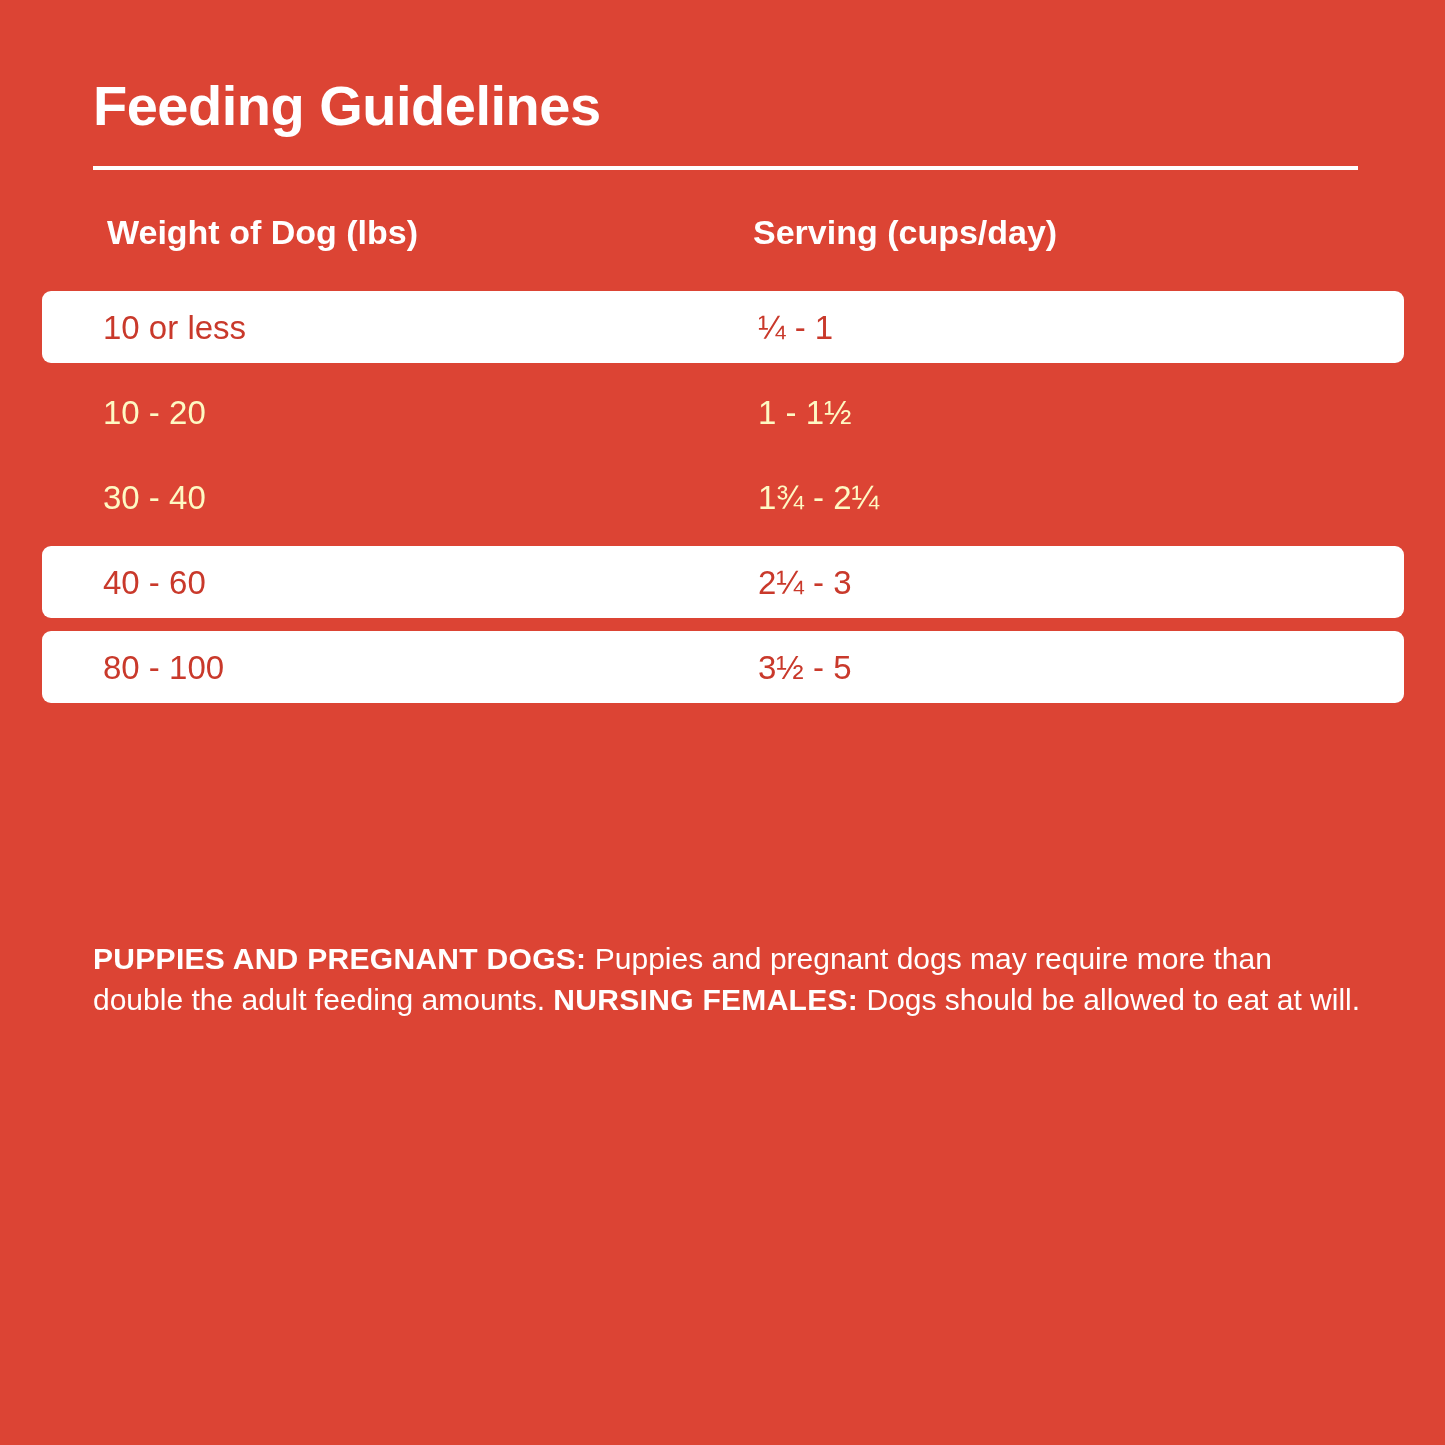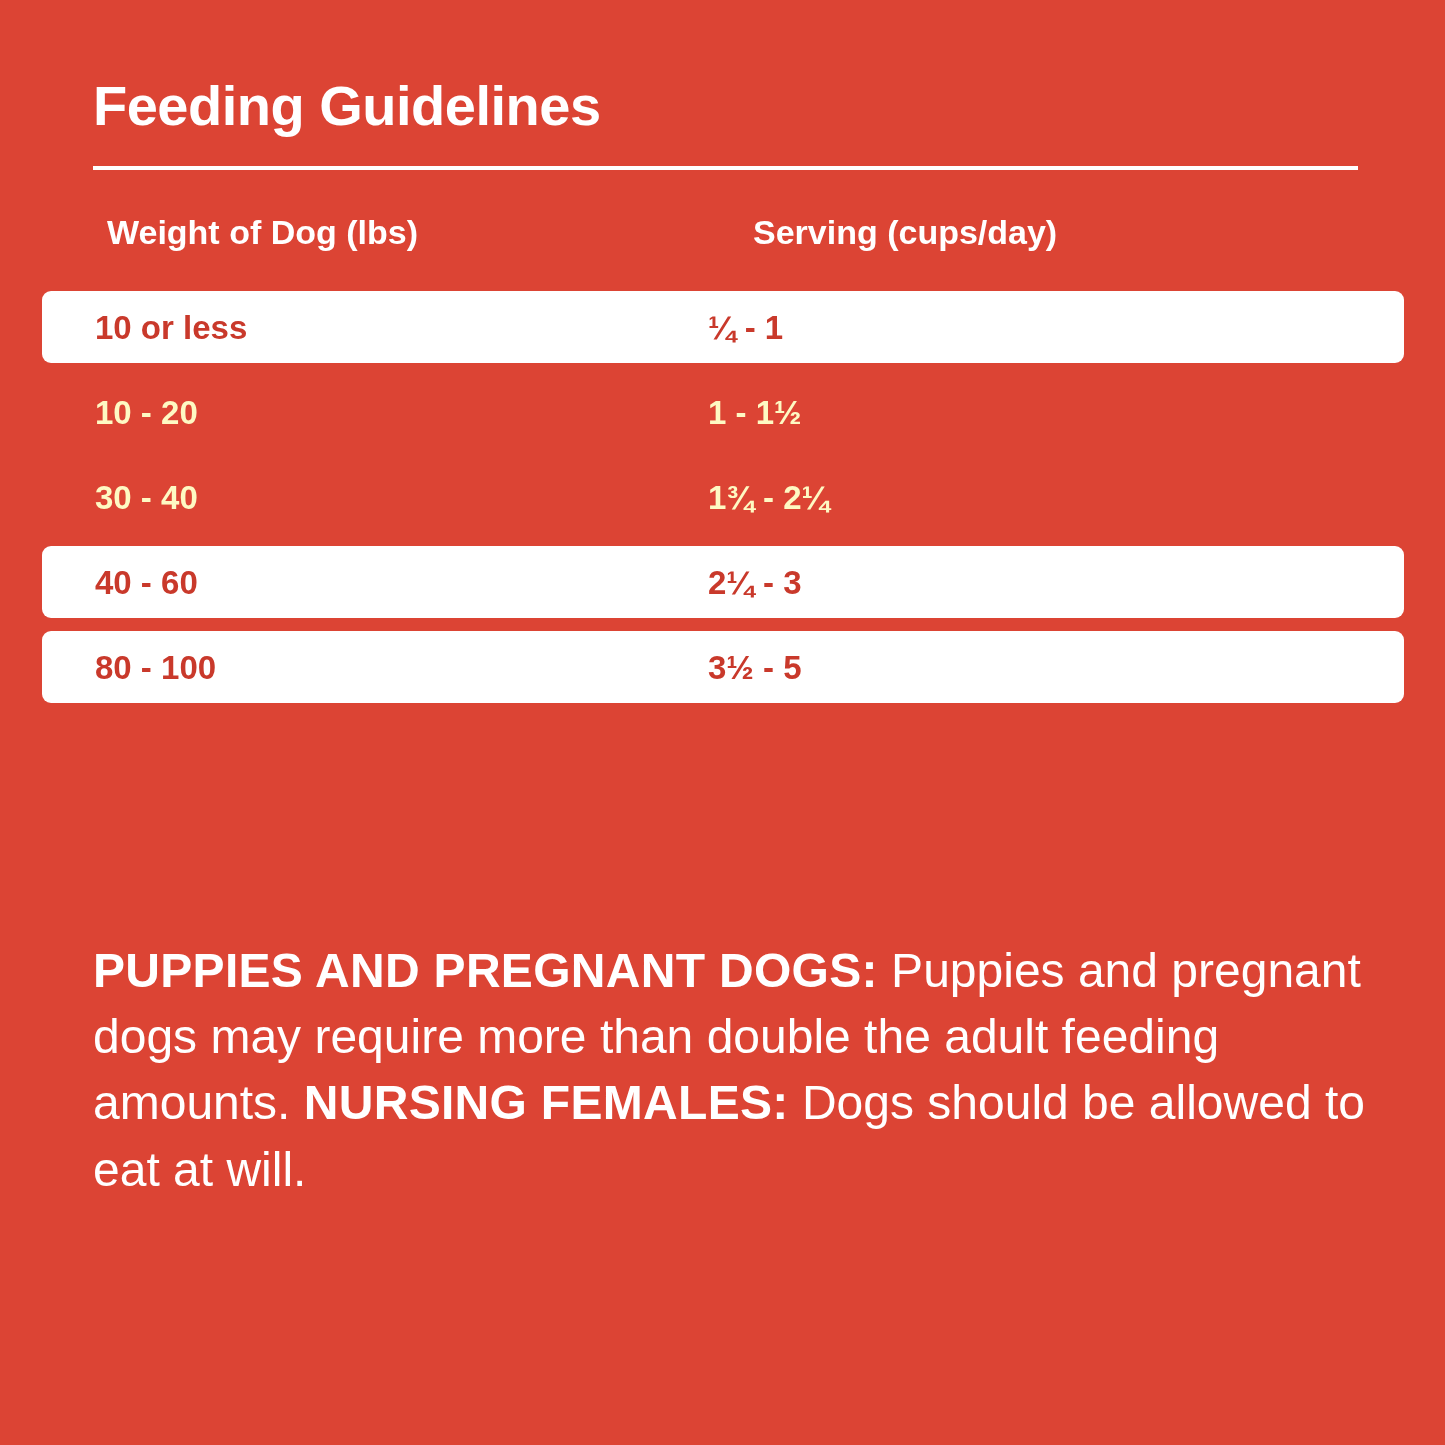--- a/index.html
+++ b/index.html
@@ -88,36 +88,37 @@
     background: #FFFFFF;
   }
   .row.alt-red {
     background: transparent;
   }
   .cell {
     position: absolute;
     top: 50%;
     transform: translateY(-50%);
     font-size: 33px;
-    font-weight: bold;
+    font-weight: normal;
     white-space: nowrap;
     line-height: 1;
+    margin-left: 8px;
   }
   .cell.weight { left: 53px; }
-  .cell.serving { left: 666px; }
+  .cell.serving { left: 708px; }
   .row.alt-white .cell { color: #C9392B; }
   .row.alt-red .cell { color: #fef9c3; text-align: center; }
 
   
   .footnote {
     position: absolute;
     left: 93px;
     top: 938px;
     width: 1272px;
-    font-size: 48px;
+    font-size: 30px;
     line-height: 1.38;
     color: #FFFFFF;
     font-weight: normal;
   }
   .footnote b {
     font-weight: bold;
     letter-spacing: 0.3px;
   }
 </style>
 </head>

